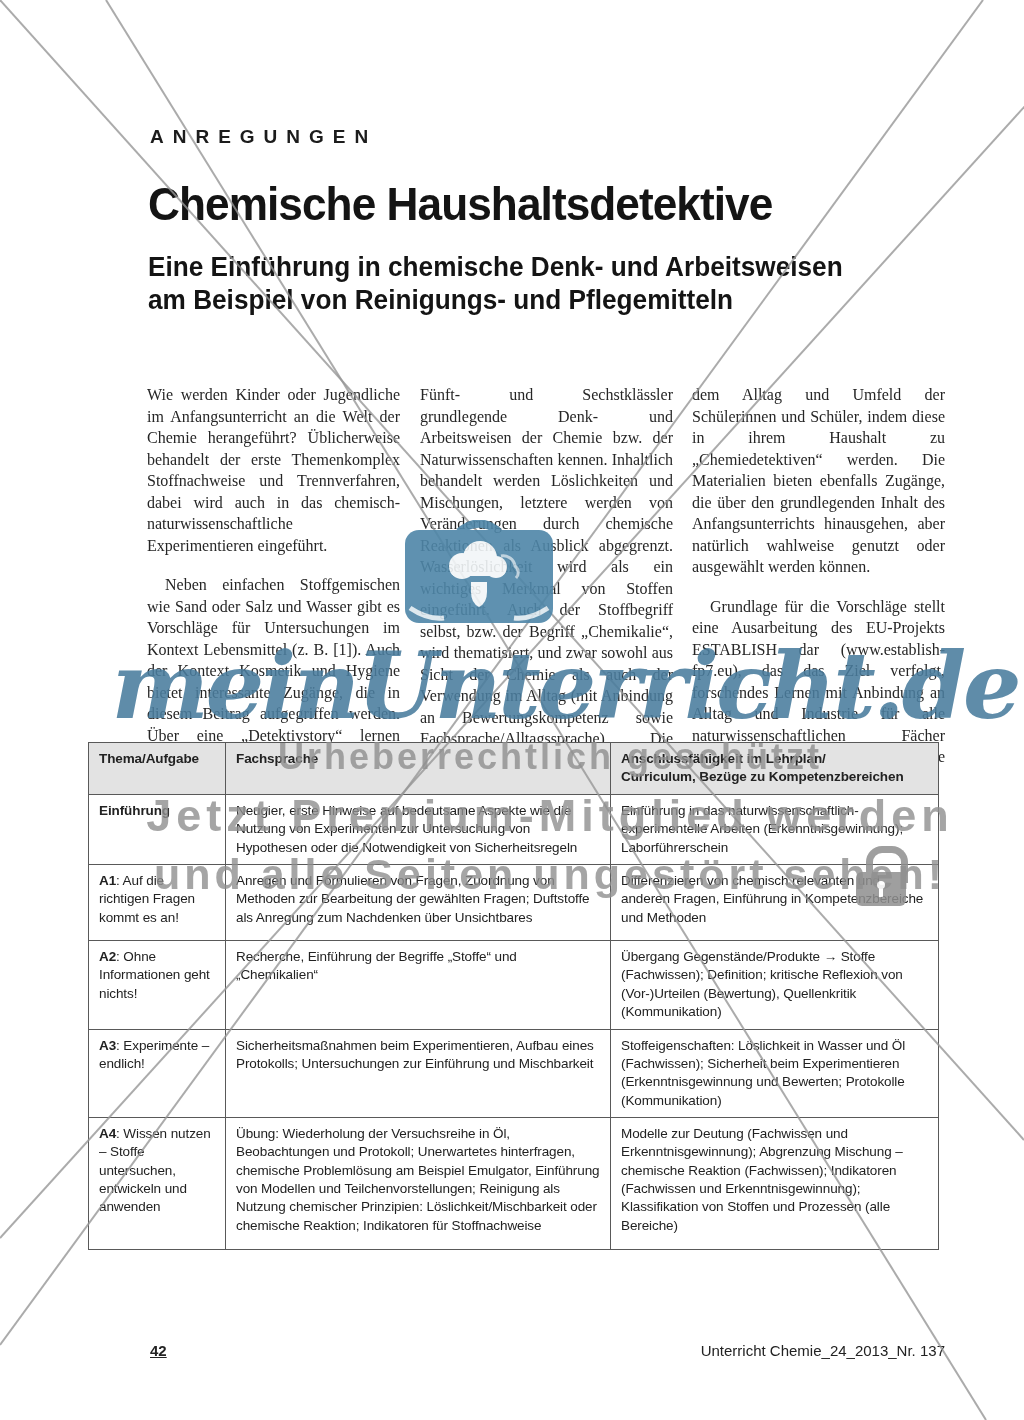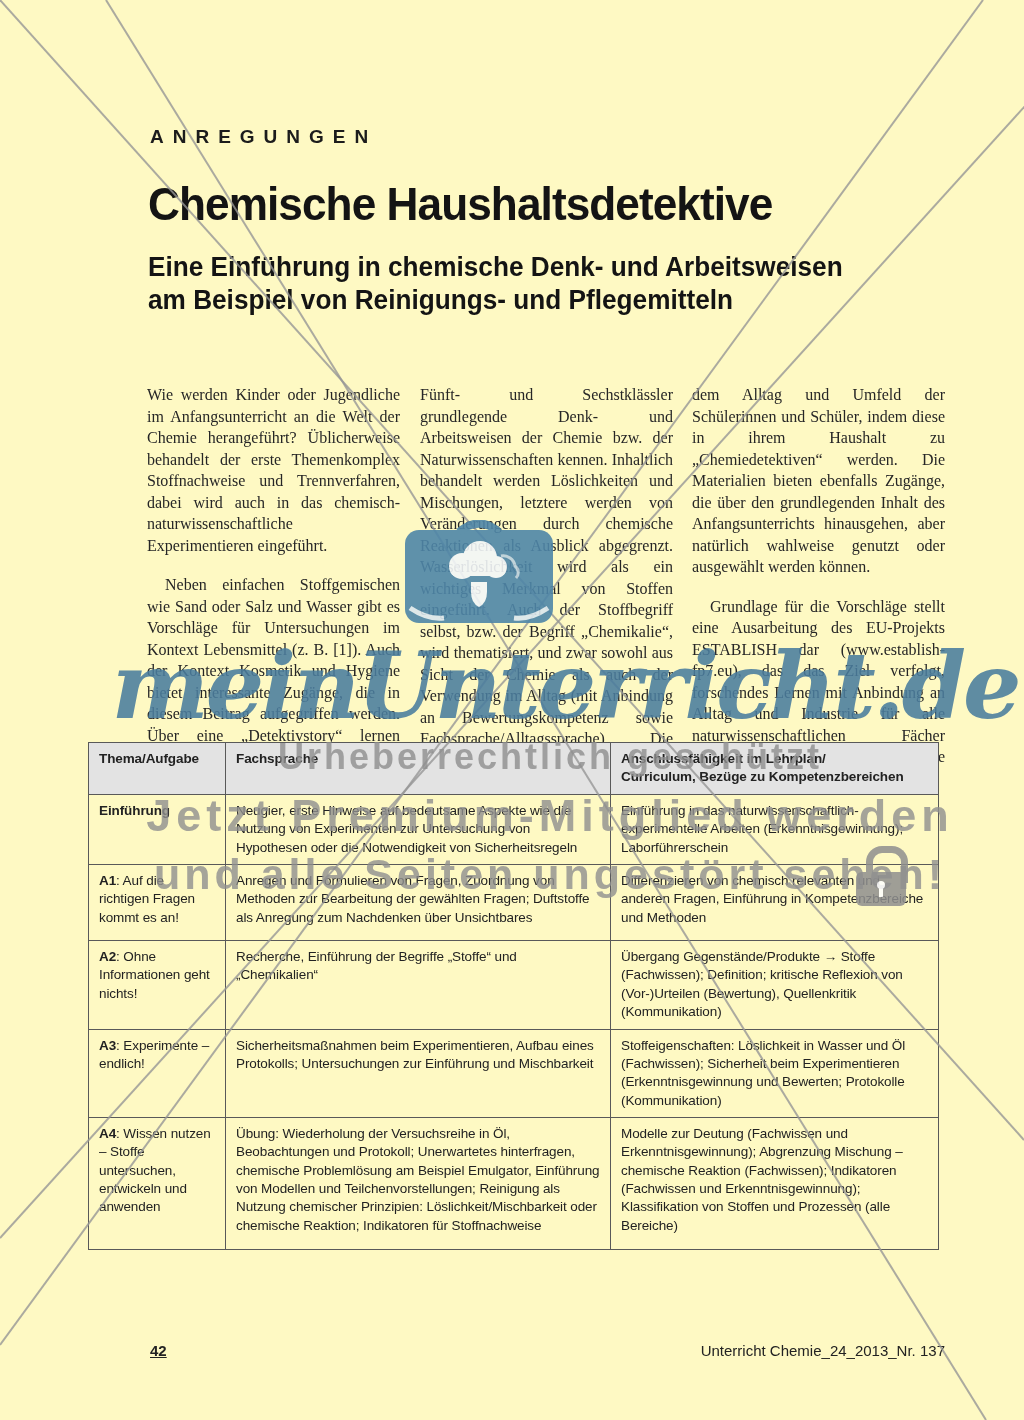--- a/index.html
+++ b/index.html
@@ -1,16 +1,16 @@
 <!DOCTYPE html>
 <html lang="de"><head>
 <meta charset="utf-8">
 <style>
   html,body{margin:0;padding:0;background:#888;}
-  #page{position:relative;width:1024px;height:1420px;background:#fef9c3;margin:0 auto;overflow:hidden;
+  #page{position:relative;width:1024px;height:1420px;background:#ffffff;margin:0 auto;overflow:hidden;
         font-family:"Liberation Sans",sans-serif;color:#2b2b2b;}
   
   .kicker{position:absolute;left:150px;top:126px;font-size:19px;font-weight:bold;letter-spacing:9px;color:#1c1c1c;}
   .title{position:absolute;left:148px;top:176px;font-size:47px;font-weight:bold;letter-spacing:-1px;color:#141414;
          transform:scaleX(.94);transform-origin:left top;white-space:nowrap;}
   .subtitle{position:absolute;left:148px;top:251px;font-size:27px;font-weight:bold;line-height:33px;color:#141414;
          transform:scaleX(.97);transform-origin:left top;white-space:nowrap;}
   .byline{position:absolute;left:148px;top:326px;font-size:20px;color:#3a3a3a;}
   
   .bodycol{position:absolute;top:384px;width:253px;font-family:"Liberation Serif","DejaVu Serif",serif;

